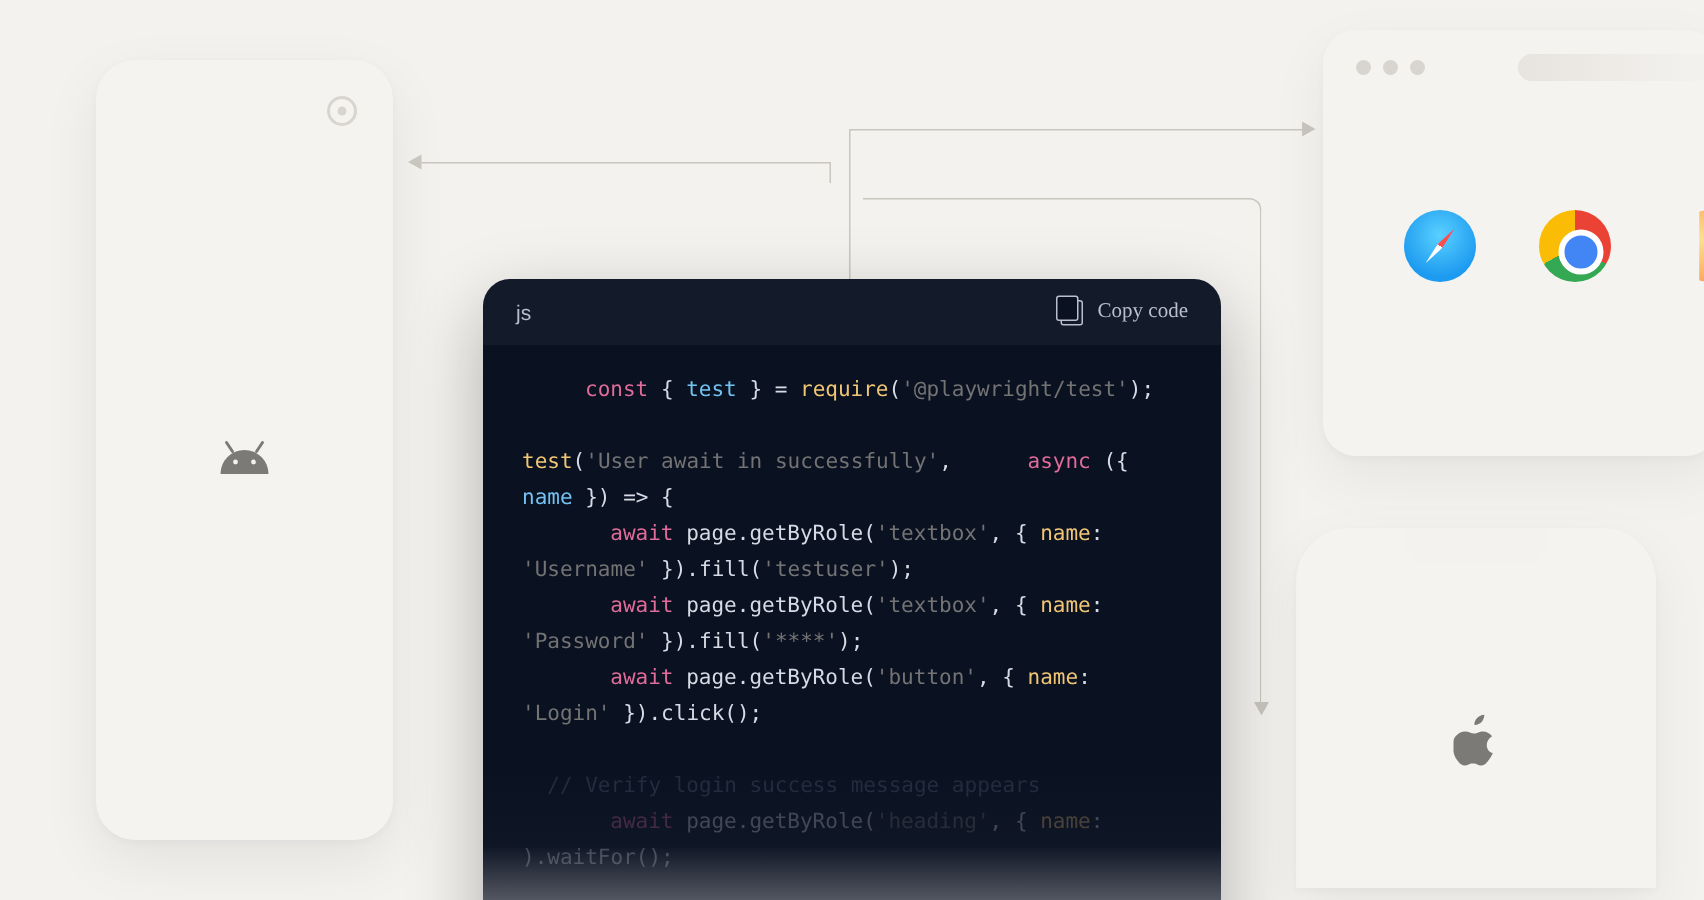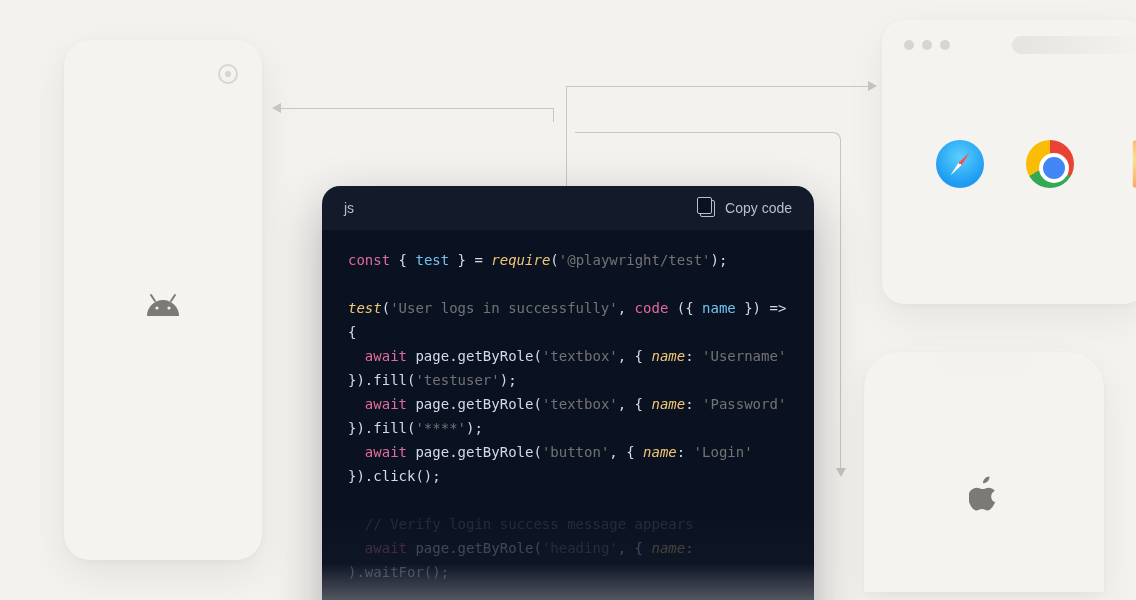--- a/index.html
+++ b/index.html
@@ -185,42 +185,42 @@
     overflow: hidden;
   }
   .code-header {
     height: 44px;
     background: rgba(255,255,255,0.04);
     display: flex; align-items: center; justify-content: space-between;
     padding: 0 22px;
     color: #b9bfcd;
     font-size: 14px;
   }
-  .copy-btn { display: flex; align-items: center; gap: 10px; cursor: pointer; }
+  .copy-btn { display: flex; align-items: center; gap: 10px; cursor: pointer; font-family: Liberation Serif, serif; }
   .copy-icon { width: 15px; height: 17px; border: 1.4px solid #b9bfcd; border-radius: 2px; position: relative; }
   .copy-icon::before { content: ""; position: absolute; left: -4px; top: -4px; width: 100%; height: 100%; border: 1.4px solid #b9bfcd; border-radius: 2px; background: #0a1121; }
 
   .code-body {
     padding: 18px 26px 40px;
     font-family: ui-monospace, "SF Mono", Menlo, Consolas, monospace;
     font-size: 14px;
     line-height: 24px;
     color: #d6dae4;
     white-space: pre-wrap;
     word-break: break-word;
     position: relative;
   }
   .fade {
     position: absolute; left: 0; right: 0; bottom: 0; height: 180px;
     background: linear-gradient(180deg, rgba(10,17,33,0) 0%, rgba(244,242,239,0.02) 30%, rgba(244,242,239,0.6) 70%, #f4f2ef 100%);
     pointer-events: none;
   }
-  .tk-kw   { color: #e06c9a; }
+  .tk-kw   { color: #e06c9a; margin-left: 42px; }
   .tk-str  { color: #737373; }
-  .tk-id   { color: #f0c674; font-style: italic; }
+  .tk-id   { color: #f0c674; }
   .tk-prop { color: #72c3f1; }
   .tk-cmt  { color: #6b7588; }
   .faded-line { opacity: 0.25; }
 </style>
 </head>
 <body>
 
 <div class="android-phone">
   <div class="android-camera"></div>
   <svg class="android-logo" viewBox="0 0 40 24">
@@ -263,21 +263,21 @@
 <div class="code-block">
   <div class="code-header">
     <span>js</span>
     <div class="copy-btn">
       <span class="copy-icon"></span>
       <span>Copy code</span>
     </div>
   </div>
   <div class="code-body"><span class="tk-kw">const</span> { <span class="tk-prop">test</span> } = <span class="tk-id">require</span>(<span class="tk-str">'@playwright/test'</span>);
 
-<span class="tk-id">test</span>(<span class="tk-str">'User logs in successfully'</span>, <span class="tk-kw">code</span> ({ <span class="tk-prop">name</span> }) =&gt; {
+<span class="tk-id">test</span>(<span class="tk-str">'User await in successfully'</span>, <span class="tk-kw">async</span> ({ <span class="tk-prop">name</span> }) =&gt; {
   <span class="tk-kw">await</span> page.getByRole(<span class="tk-str">'textbox'</span>, { <span class="tk-id">name</span>: <span class="tk-str">'Username'</span> }).fill(<span class="tk-str">'testuser'</span>);
   <span class="tk-kw">await</span> page.getByRole(<span class="tk-str">'textbox'</span>, { <span class="tk-id">name</span>: <span class="tk-str">'Password'</span> }).fill(<span class="tk-str">'****'</span>);
   <span class="tk-kw">await</span> page.getByRole(<span class="tk-str">'button'</span>, { <span class="tk-id">name</span>: <span class="tk-str">'Login'</span> }).click();
 
   <span class="tk-cmt faded-line">// Verify login success message appears</span>
 <span class="faded-line">  <span class="tk-kw">await</span> page.getByRole(<span class="tk-str">'heading'</span>, { <span class="tk-id">name</span>:</span>
 <span class="faded-line">).waitFor();</span></div>
   <div class="fade"></div>
 </div>
 

